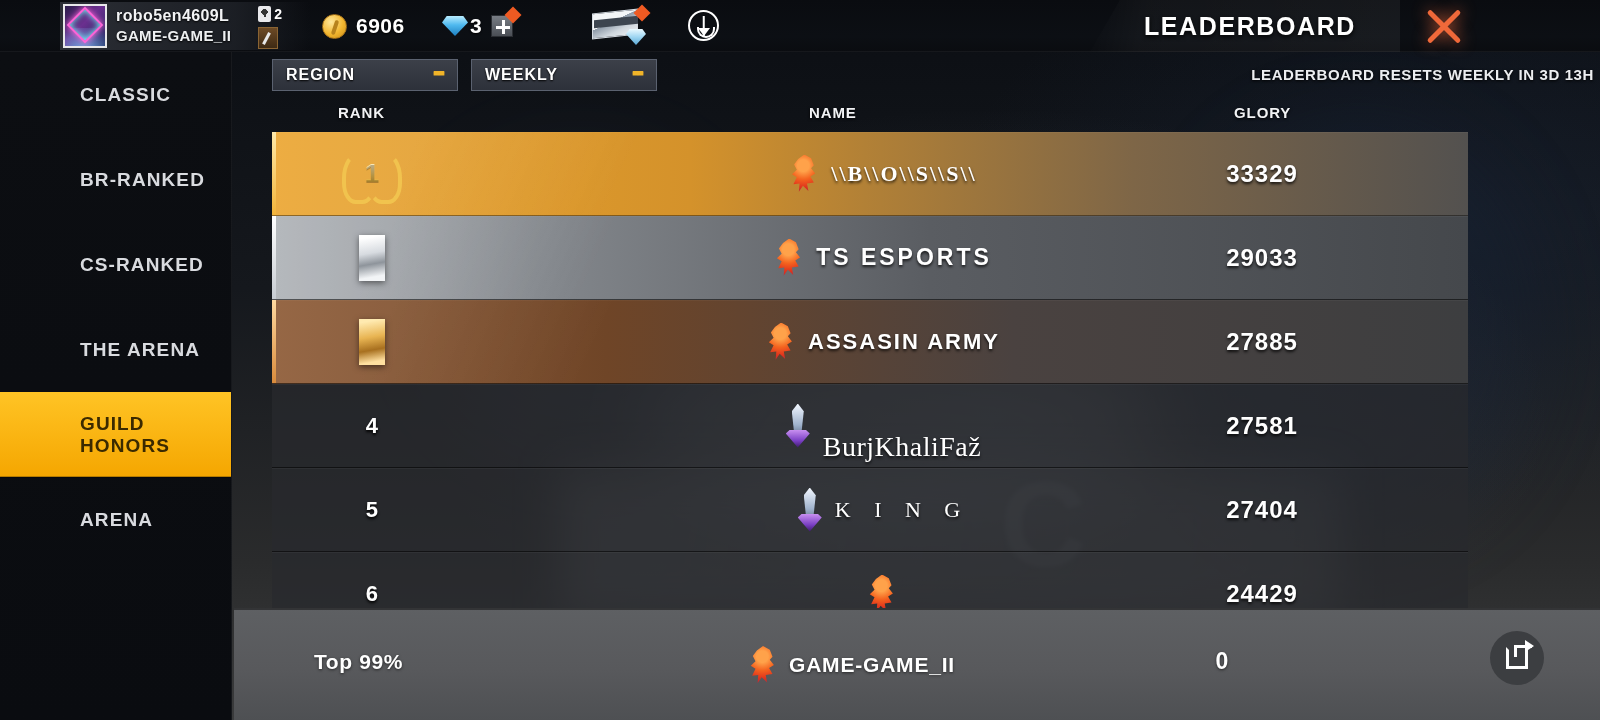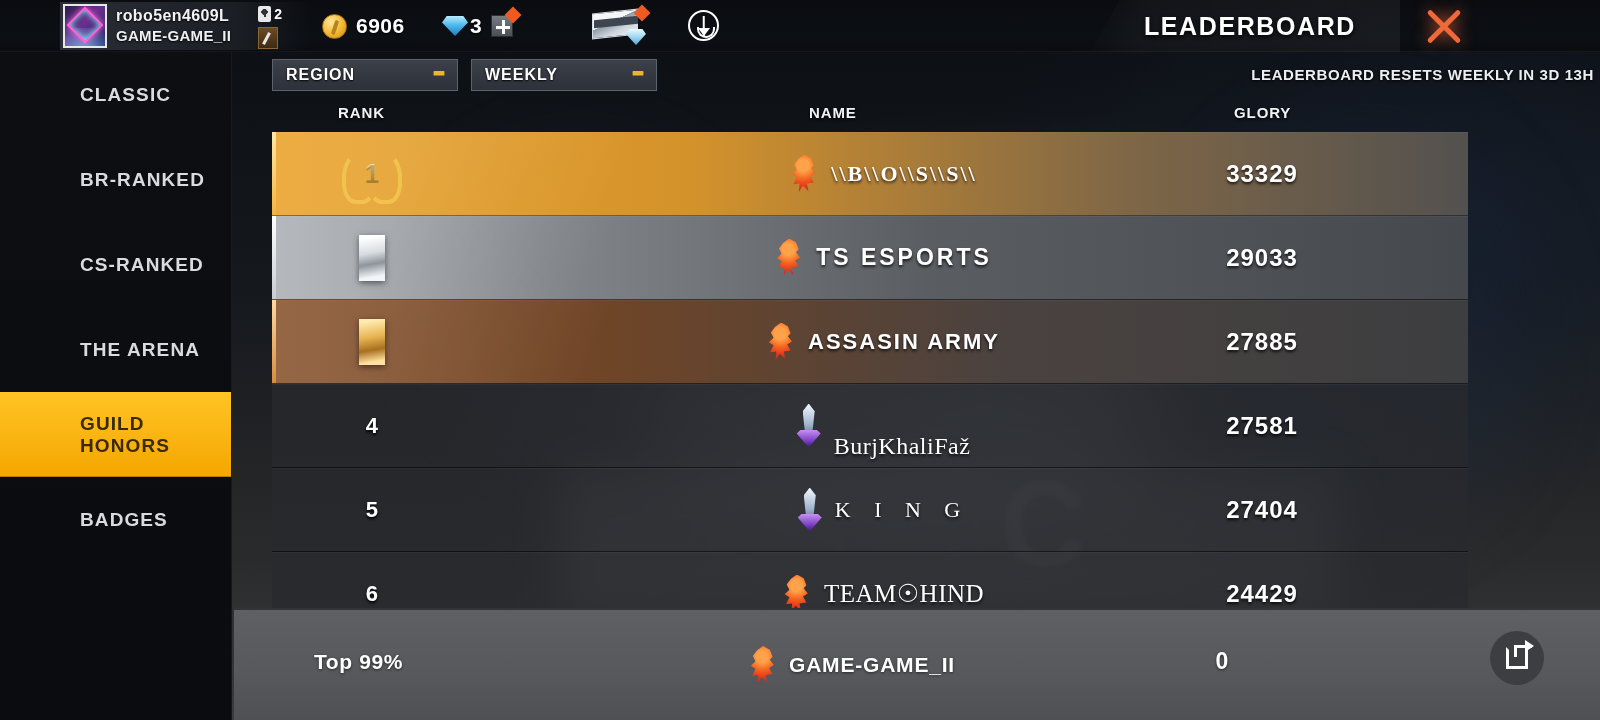--- a/index.html
+++ b/index.html
@@ -258,21 +258,21 @@
     background:linear-gradient(180deg,#c88ff0,#7a3fc4 60%,#3a1a66);
     clip-path:polygon(50% 100%,0 22%,18% 0,82% 0,100% 22%);}
 
   .gname{
     font-family:"Liberation Serif", serif; color:#fff; white-space:nowrap;
     text-shadow:0 2px 3px rgba(0,0,0,.75);
   }
   .gname.s1{font-size:22px; letter-spacing:2px; font-weight:700;}
   .gname.s2{font-size:23px; letter-spacing:3px; font-family:"Liberation Sans Narrow","Liberation Sans",sans-serif; font-weight:700;text-align:center;}
   .gname.s3{font-size:22px; letter-spacing:2px; font-family:"Liberation Sans Narrow","Liberation Sans",sans-serif; font-weight:700;}
-  .gname.s4{font-size:24px; letter-spacing:.5px;margin-top:42px;}
+  .gname.s4{font-size:28px; letter-spacing:.5px;margin-top:42px;}
   .gname.s5{font-size:22px; letter-spacing:9px;}
   .gname.s6{font-size:25px; letter-spacing:.5px;}
 
   .glory{
     font-family:"Liberation Sans Narrow","Liberation Sans",sans-serif;
     font-weight:700; font-size:24px; letter-spacing:1px; color:#fff; text-shadow:0 2px 3px rgba(0,0,0,.8);
   }
 
   
   .selfbar{
@@ -379,21 +379,21 @@
     <div class="side-item">
         <span>CS-RANKED</span>
       </div>
     <div class="side-item">
         <span>THE ARENA</span>
       </div>
     <div class="side-item active">
         <span>GUILD HONORS</span>
       </div>
     <div class="side-item">
-        <span>BADGES</span>
+        <span>ARENA</span>
       </div>
   </div>
 
   <div class="content">
 
     <div class="filterrow">
       <div class="dd">
         <span class="lab">REGION</span>
         <span class="chev"></span>
       </div>
@@ -494,21 +494,20 @@
       </div>
 
       <div class="row">
         <div class="c-rank">
           <span class="ranknum">6</span>
         </div>
         <div class="c-name">
           <span class="lion">
               <i></i>
             </span>
-          <span class="gname s6">TEAM☉HIND</span>
         </div>
         <div class="c-glory">
           <span class="glory">24429</span>
         </div>
       </div>
 
     </div>
 
     <div class="selfbar">
       <div class="self-top">Top 99%</div>

